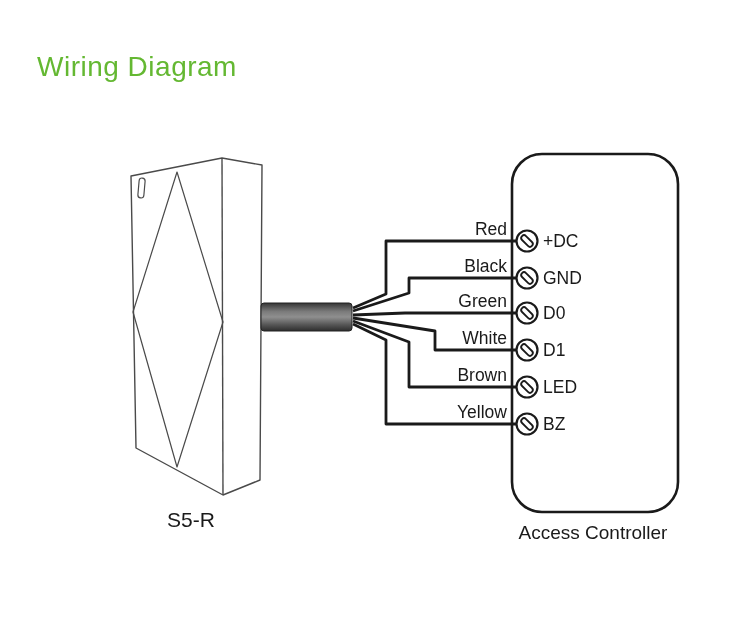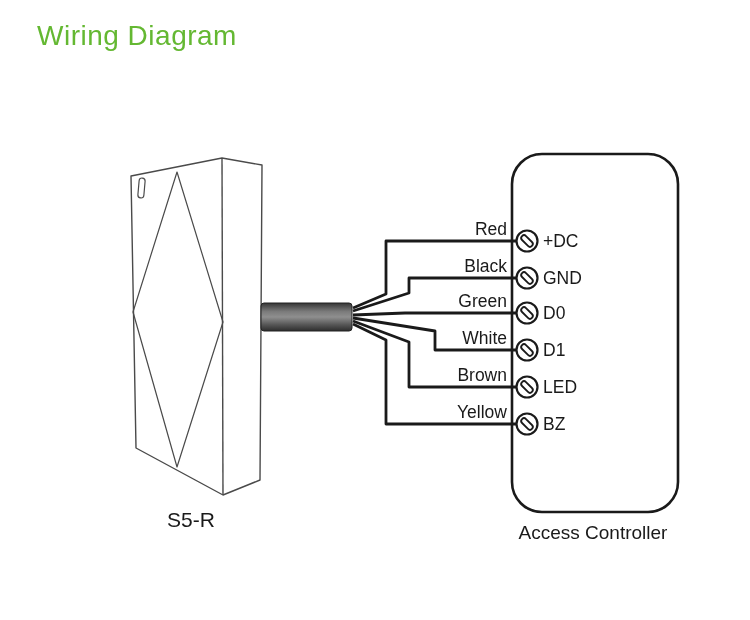--- a/index.html
+++ b/index.html
@@ -11,21 +11,21 @@
     position: relative;
     width: 750px;
     height: 620px;
     background: #ffffff;
     overflow: hidden;
     font-family: "Liberation Sans", sans-serif;
   }
   .title {
     position: absolute;
     left: 37px;
-    top: 20px;
+    top: 51px;
     margin: 0;
     font-family: "Liberation Sans", sans-serif;
     font-size: 28px;
     font-weight: 300;
     letter-spacing: 0.5px;
     color: #64b832;
   }
   svg.diagram {
     position: absolute;
     left: 0;

